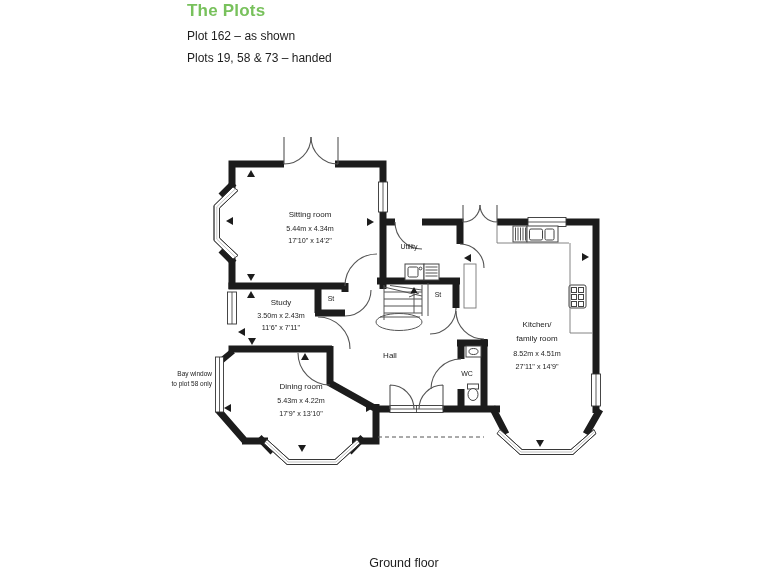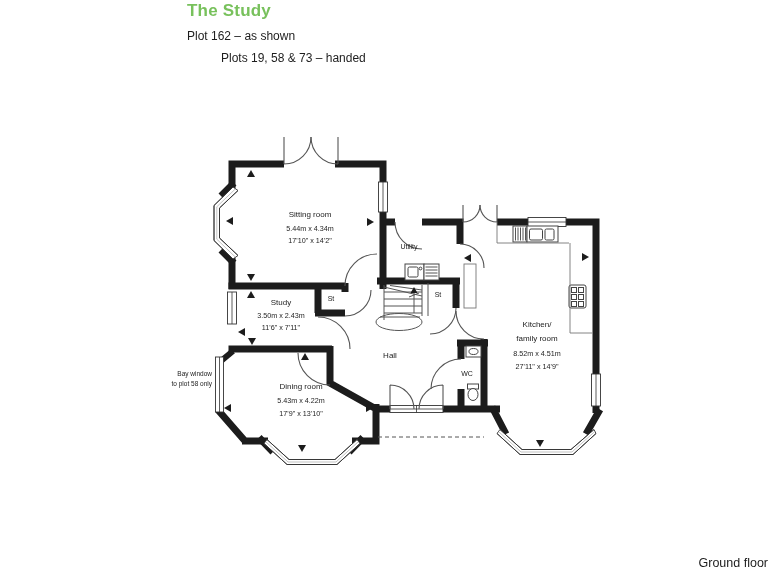--- a/index.html
+++ b/index.html
@@ -1,22 +1,22 @@
 <!DOCTYPE html>
 <html><head>
 <meta charset="utf-8">
 <style>
   html,body{margin:0;padding:0;background:#fff;}
   #page{position:relative;width:768px;height:576px;background:#fff;overflow:hidden;
         font-family:"Liberation Sans",sans-serif;color:#1d1d1d;}
   .title{position:absolute;left:187px;top:1px;font-size:17px;font-weight:bold;
          color:#78c15c;letter-spacing:.2px;}
   .plotline1{position:absolute;left:187px;top:29px;font-size:12px;}
-  .plotline2{position:absolute;left:187px;top:51px;font-size:12px;margin-left:34px;}
-  .footer{position:absolute;left:0;top:556px;width:768px;text-align:right;
+  .plotline2{position:absolute;left:187px;top:51px;font-size:12px;}
+  .footer{position:absolute;left:0;top:556px;width:768px;text-align:center;
           font-size:12.5px;padding-left:40px;box-sizing:border-box;}
   .baynote{position:absolute;left:138px;top:369px;width:74px;text-align:right;
            font-size:6.5px;line-height:10px;color:#222;}
   svg text{fill:#1c1c1c;}
   .rname{font-size:8px;}
   .rdim{font-size:7.2px;}
   .rsmall{font-size:7px;}
   .wall{stroke:#1c1c1c;stroke-width:7;fill:none;}
   .wall6{stroke:#1c1c1c;stroke-width:6;fill:none;}
   .door{stroke:#555;stroke-width:1.1;fill:none;}
@@ -26,21 +26,21 @@
   .winline{stroke:#333;stroke-width:.8;}
   .winmid{stroke:#999;stroke-width:.6;}
   .fix{fill:#fff;stroke:#444;stroke-width:1;}
   .arrow{fill:#1c1c1c;}
 </style>
 </head>
 <body>
 
 <div id="page">
 
-  <div class="title">The Study</div>
+  <div class="title">The Plots</div>
   <div class="plotline1">Plot 162 – as shown</div>
   <div class="plotline2">Plots 19, 58 &amp; 73 – handed</div>
 
   <div class="baynote">
     <div>Bay window</div>
     <div>to plot 58 only</div>
   </div>
 
   <svg width="768" height="576" viewBox="0 0 768 576">
 

